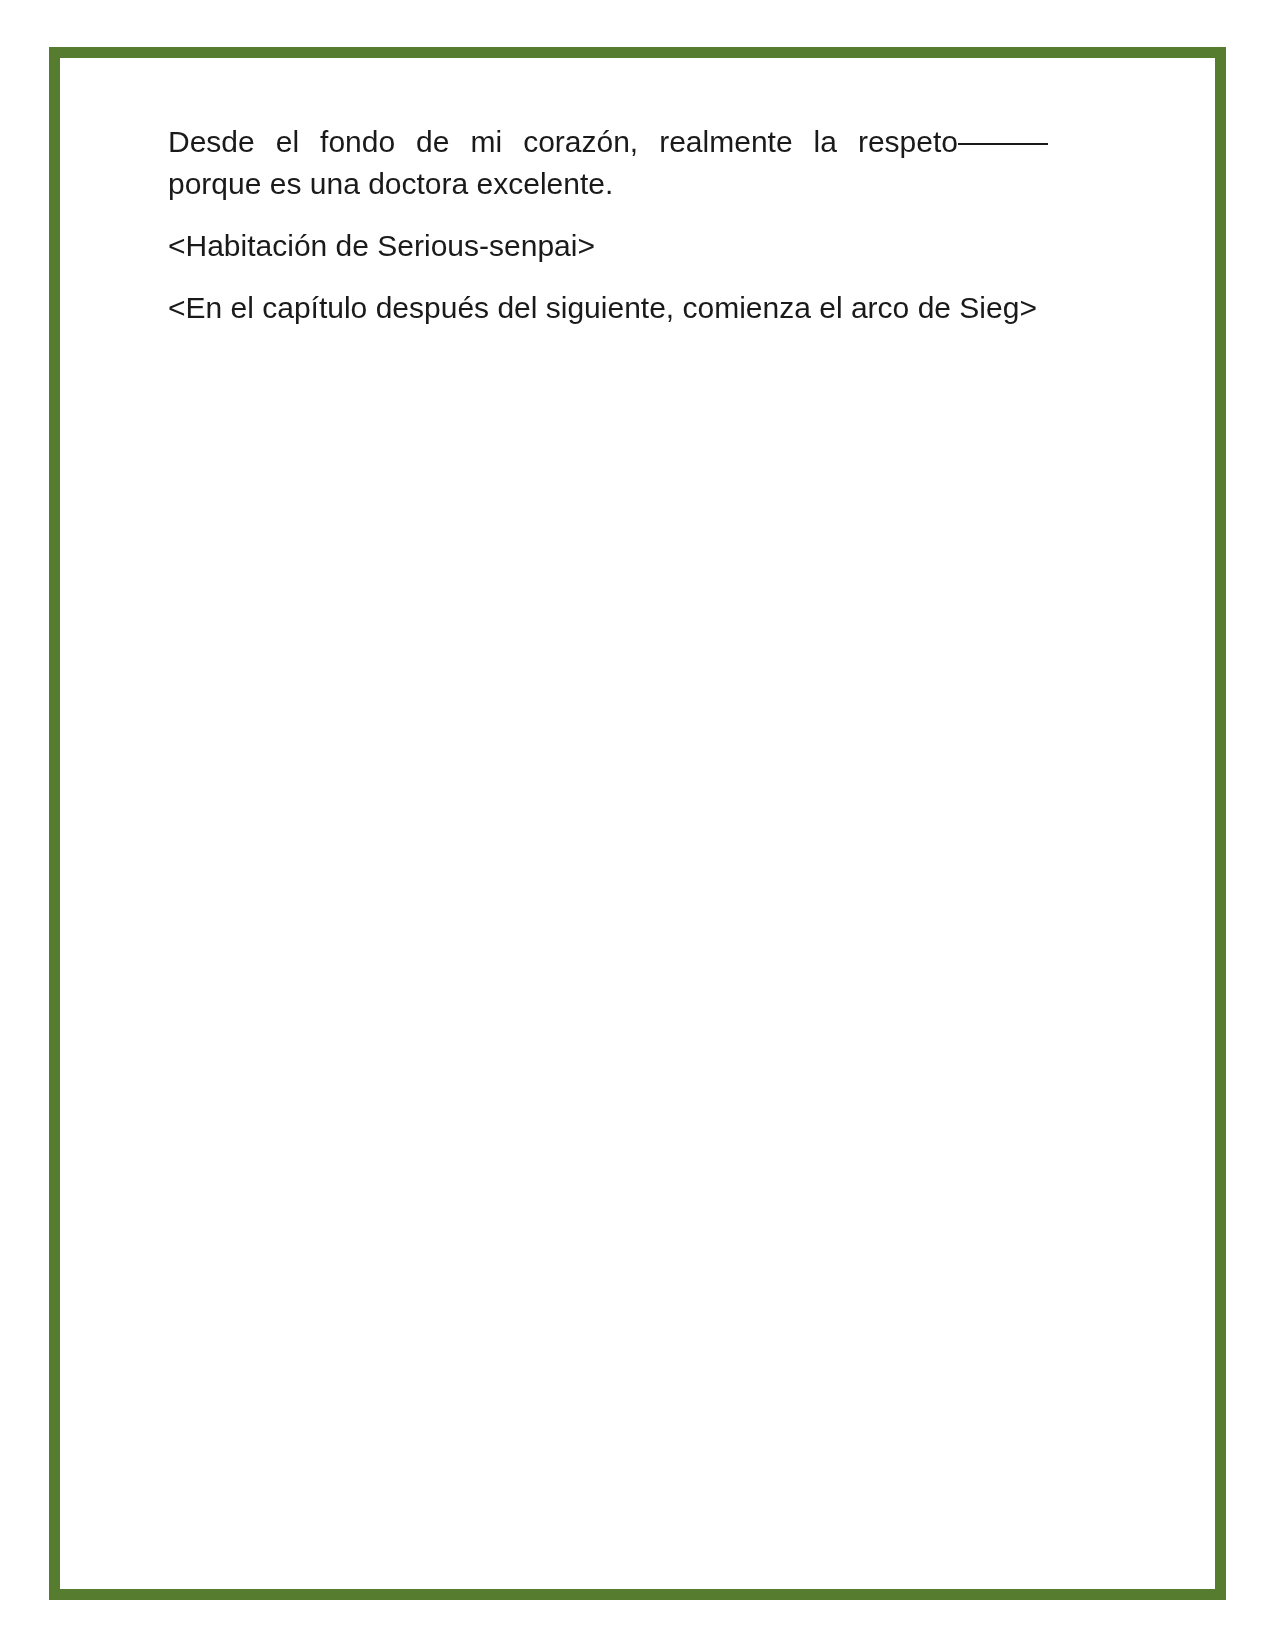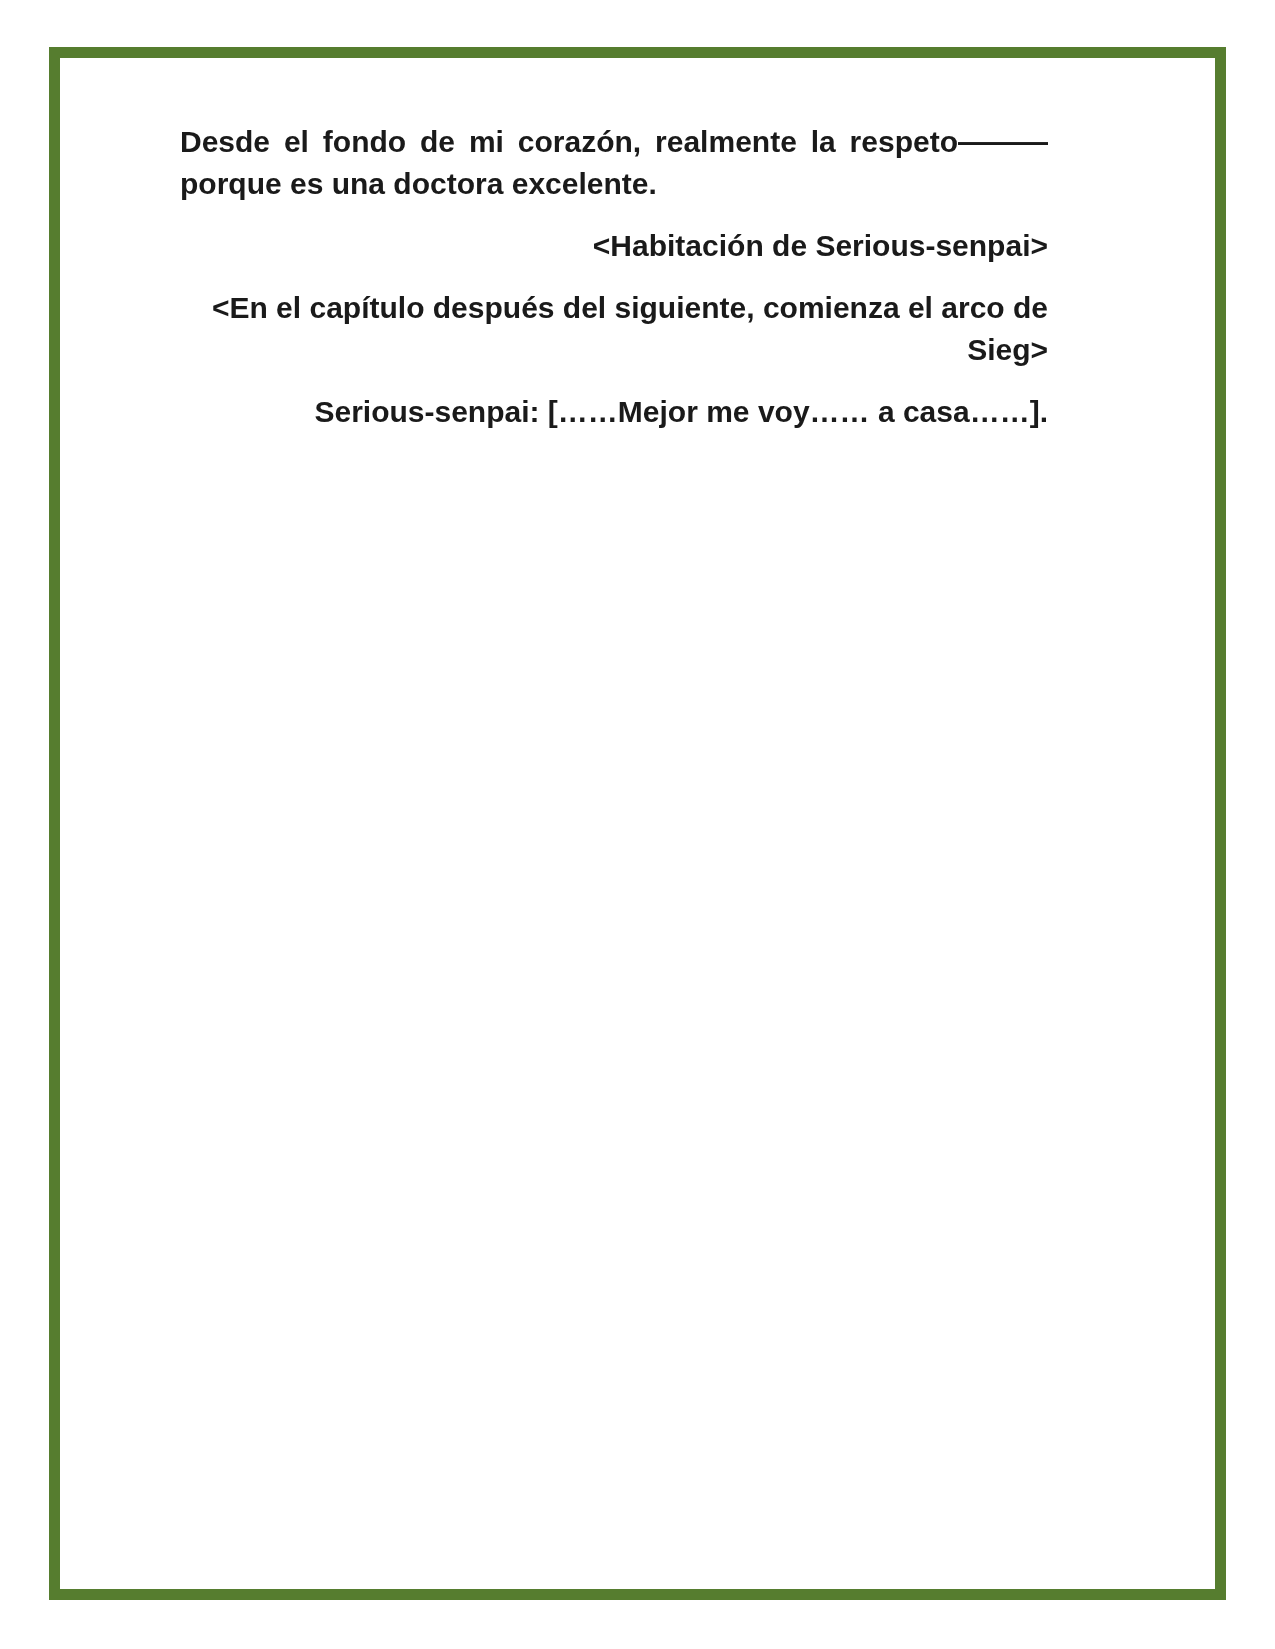--- a/index.html
+++ b/index.html
@@ -26,45 +26,43 @@
     border-width: 11px;
     pointer-events: none;
   }
   .doc-content {
     position: absolute;
     left: 168px;
     top: 121px;
     width: 880px;
   }
   .doc-content p {
-    margin: 0 0 20px 12px;
+    margin: 0 0 20px 0;
     font-size: 30px;
     line-height: 42px;
     white-space: pre-wrap;
-    font-weight: bold;
   }
   .doc-content p.justified {
     text-align: justify;
     text-justify: inter-word;
   }
   .doc-content p.left {
-    text-align: right;
+    text-align: left;
   }
 </style>
 </head>
 <body>
 
 <div class="page" style="color: rgb(26, 26, 26);">
 
   <div class="page-border" style="border-color: rgb(86, 125, 47);"></div>
 
   <div class="doc-content">
     <p class="justified">Desde el fondo de mi corazón, realmente la respeto——— porque es una doctora excelente.</p>
 
     <p class="left">&lt;Habitación de Serious-senpai&gt;</p>
 
 
     <p class="left">&lt;En el capítulo después del siguiente, comienza el arco de Sieg&gt;</p>
 
-    <p class="left">Serious-senpai: [……Mejor me voy…… a casa……].</p>
   </div>
 
 </div>
 
 </body></html>

